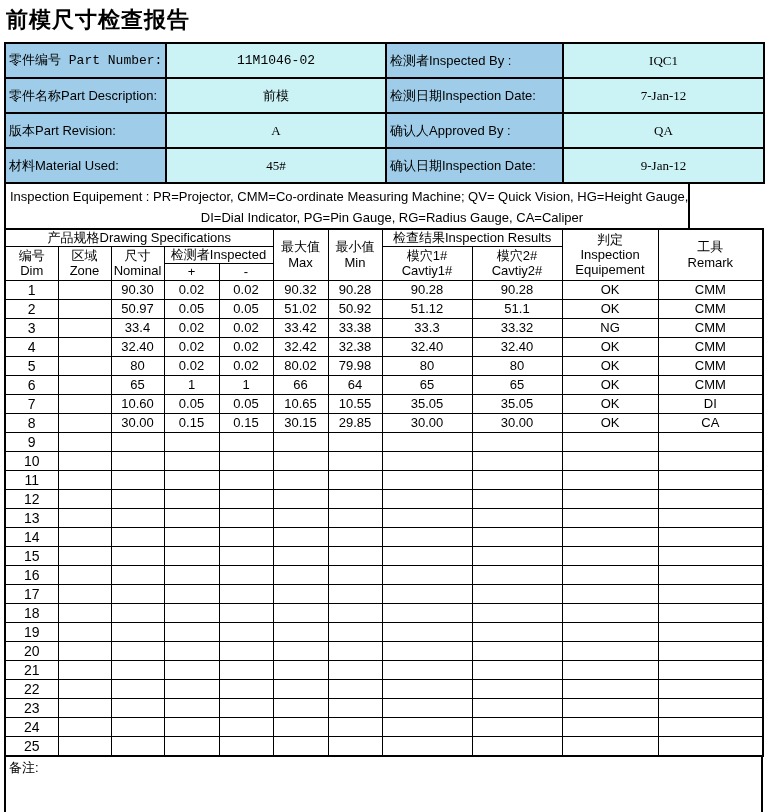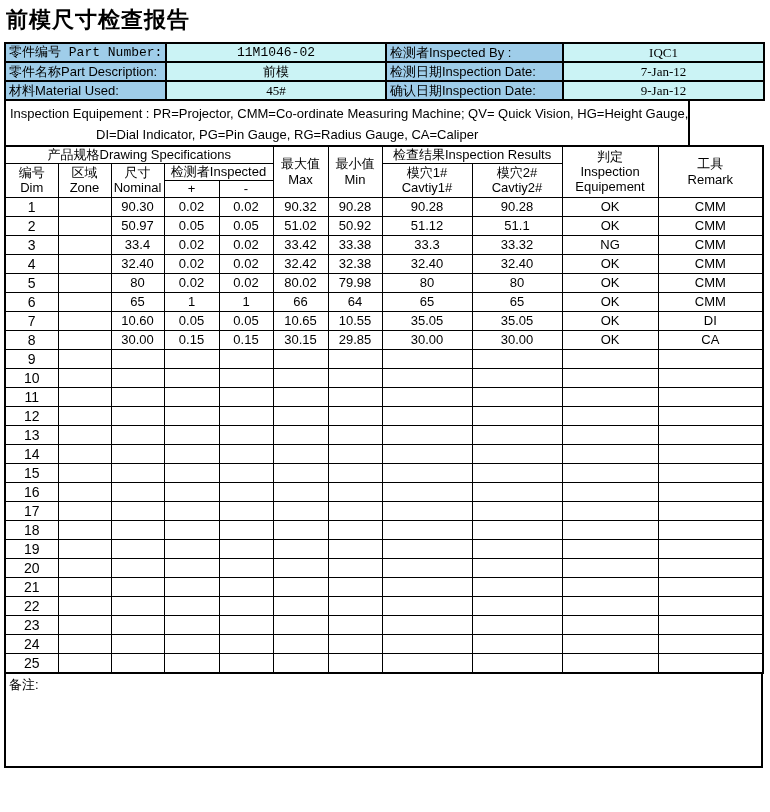--- a/index.html
+++ b/index.html
@@ -16,32 +16,32 @@
   .page{padding:5px 0 0 4px;}
   .title{
     font-size:22px;font-weight:bold;margin:0 0 7px 2px;
     font-family:"Liberation Sans",sans-serif;letter-spacing:1px;
   }
   table{border-collapse:collapse;table-layout:fixed;}
   
   .info{width:759px;}
   .info td{
     border:2px solid var(--border);height:19px;font-size:13px;
-    overflow:hidden;white-space:nowrap;padding:0;line-height:17px;
+    overflow:hidden;white-space:nowrap;padding:8px;line-height:17px;
   }
   .info td.lbl{background:var(--label-bg);padding-left:3px;text-align:left;}
   .info td.val{background:var(--value-bg);text-align:center;font-family:"Liberation Serif",serif;}
   .info td.mono{font-family:"Liberation Mono","DejaVu Sans Mono",monospace;}
   
   .equip{
     width:686px;border:2px solid var(--border);margin-top:-2px;
     height:48px;font-size:13px;line-height:21px;padding-top:2px;
   }
   .equip .l1{padding-left:4px;white-space:nowrap;}
-  .equip .l2{padding-left:90px;white-space:nowrap;}
+  .equip .l2{padding-left:90px;white-space:nowrap;text-align:center;}
   
   .main{width:759px;margin-top:-2px;border:2px solid var(--border);}
   .main th,.main td{
     border:1px solid var(--border);text-align:center;padding:0;
     overflow:hidden;font-weight:normal;
   }
   .main thead th{font-size:13px;line-height:1.18;height:17px;}
   .main tbody td{height:18.4px;font-size:13px;line-height:18px;white-space:nowrap;}
   .main tbody td.c-dim{font-size:14px;}
   
@@ -69,20 +69,26 @@
         <td class="lbl mono">零件编号 Part Number:</td>
         <td class="val mono">11M1046-02</td>
         <td class="lbl">检测者Inspected By :</td>
         <td class="val">IQC1</td>
       </tr>
       <tr>
         <td class="lbl">零件名称Part Description:</td>
         <td class="val">前模</td>
         <td class="lbl">检测日期Inspection Date:</td>
         <td class="val">7-Jan-12</td>
+      </tr>
+      <tr>
+        <td class="lbl">版本Part Revision:</td>
+        <td class="val">A</td>
+        <td class="lbl">确认人Approved By :</td>
+        <td class="val">QA</td>
       </tr>
       <tr>
         <td class="lbl">材料Material Used:</td>
         <td class="val">45#</td>
         <td class="lbl">确认日期Inspection Date:</td>
         <td class="val">9-Jan-12</td>
       </tr>
     </tbody>
   </table>
 

